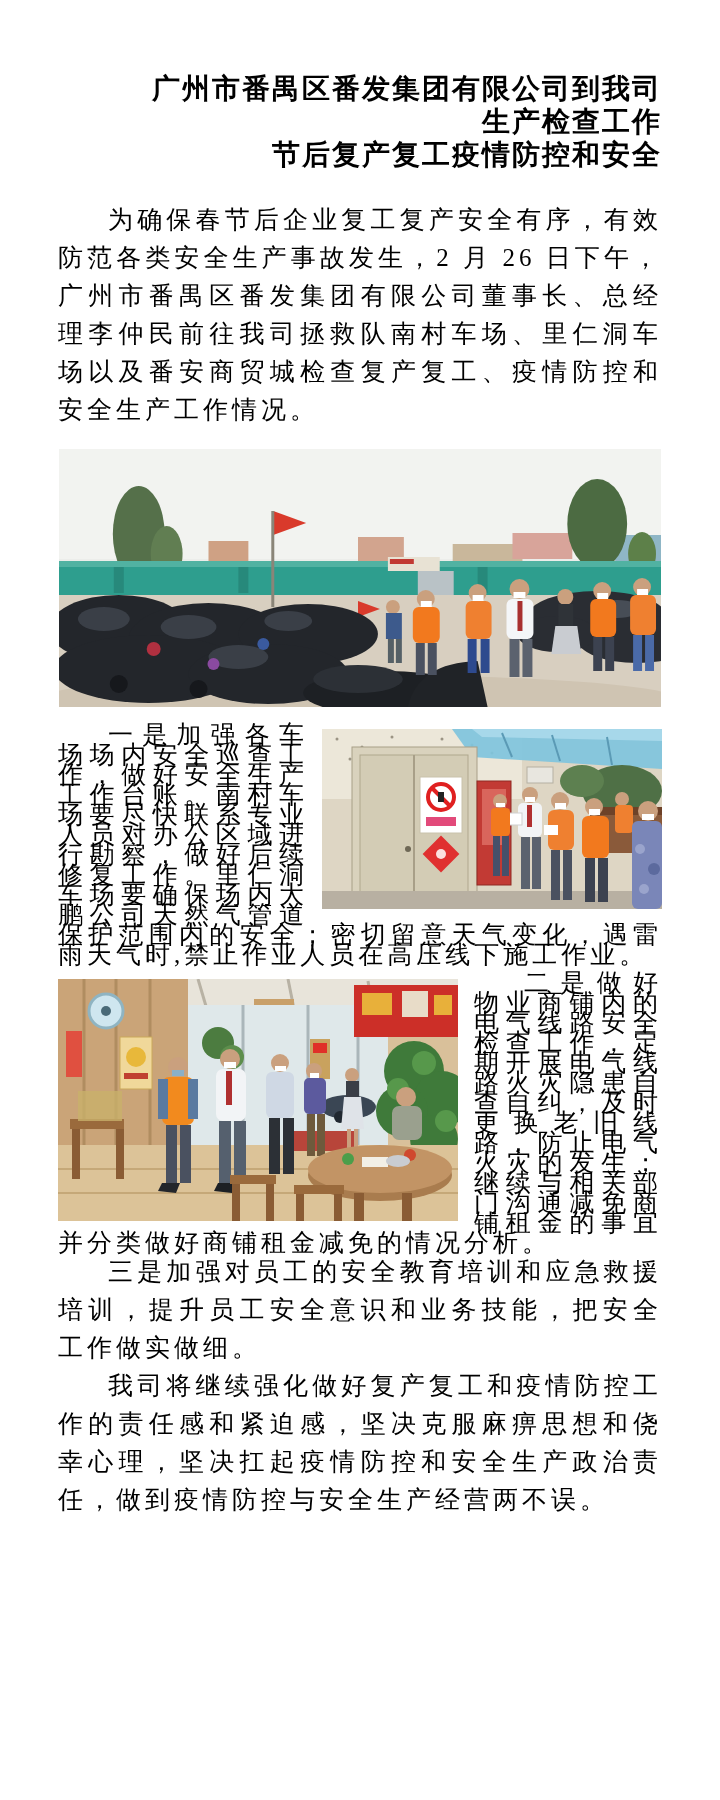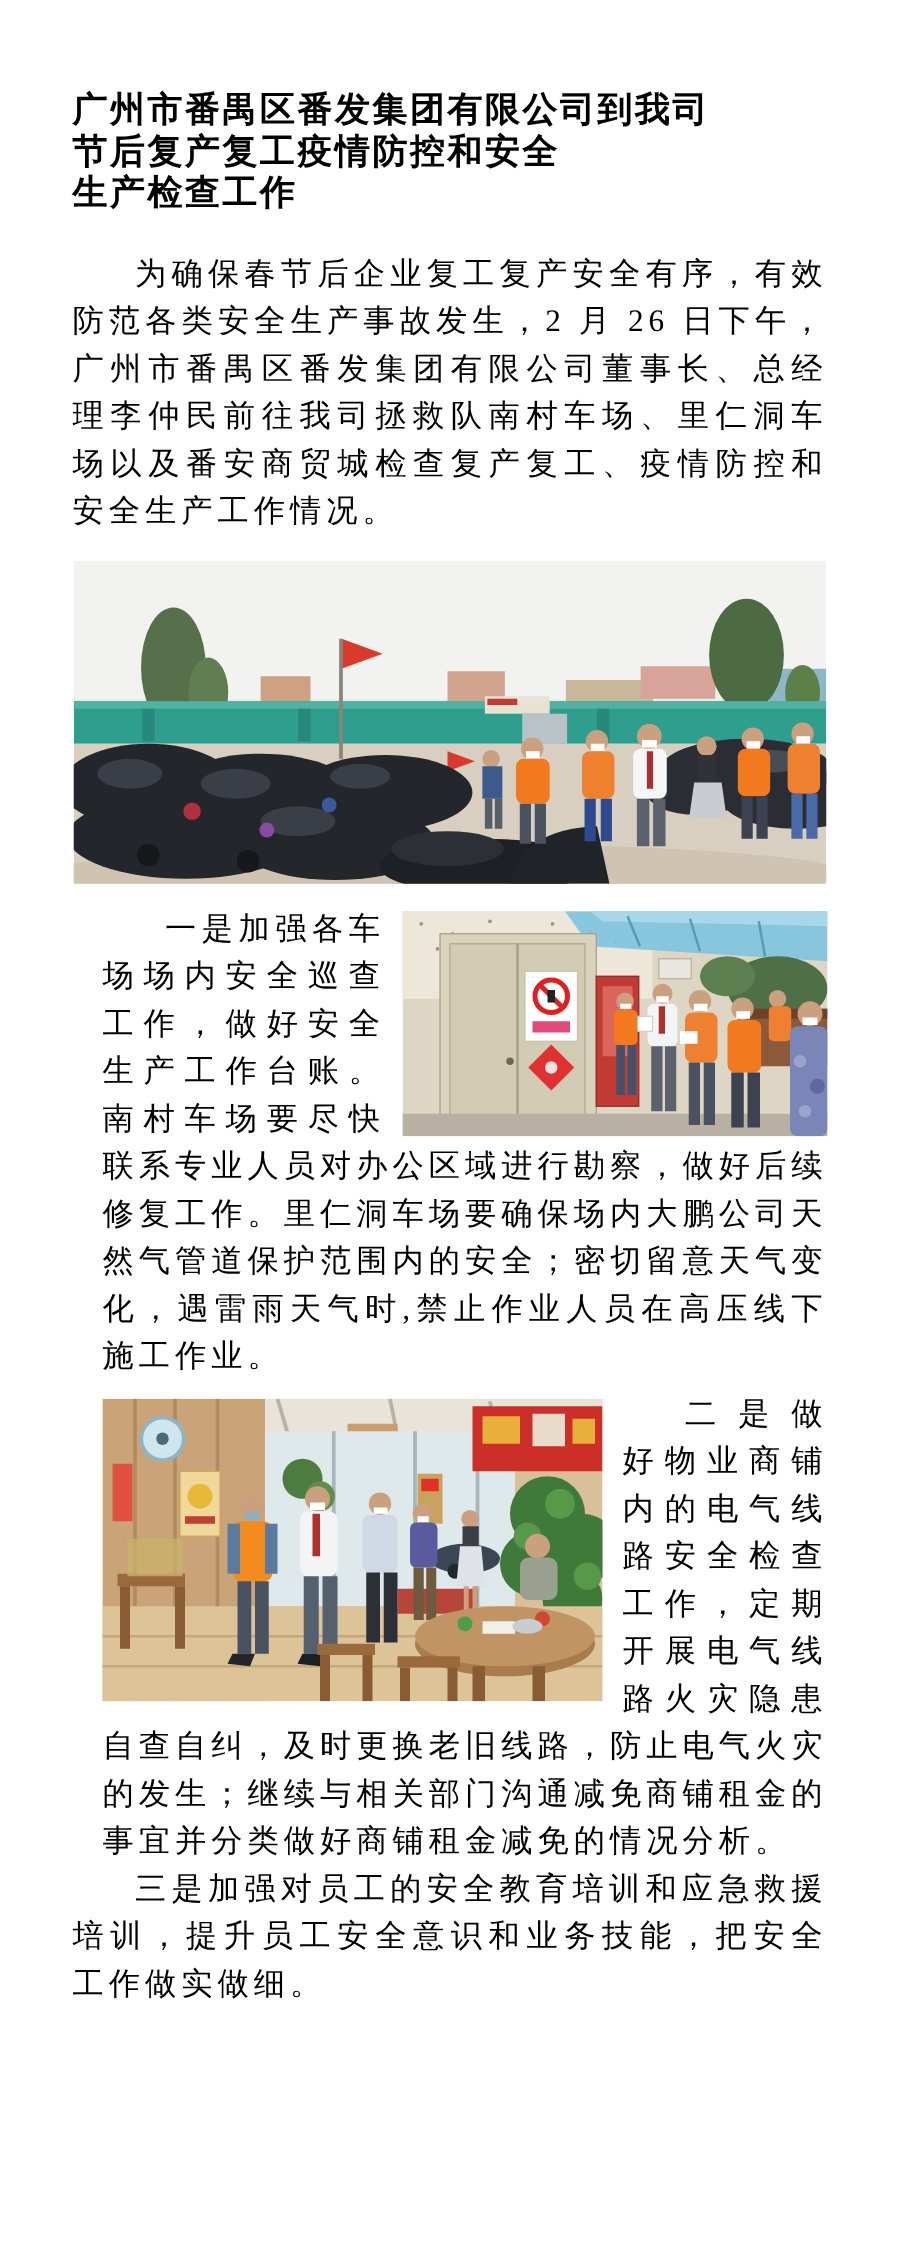--- a/index.html
+++ b/index.html
@@ -1,38 +1,38 @@
 <!DOCTYPE html>
 <html><head>
 <meta charset="utf-8">
 <style>
   html,body{margin:0;padding:0;background:#ffffff;}
   body{width:720px;min-height:1800px;font-family:"Liberation Serif","DejaVu Serif",serif;color:#000;}
   .page{width:604px;margin:0 auto;padding:72px 0 90px 0;}
-  .title{font-weight:bold;font-size:28px;line-height:33px;text-align:left;letter-spacing:2px;margin:0 0 30px 0;}
+  .title{font-weight:bold;font-size:28px;line-height:33px;text-align:right;letter-spacing:2px;margin:0 0 30px 0;}
   .title .tline{display:block;}
   .para{font-size:25px;line-height:38px;letter-spacing:4px;text-align:justify;text-indent:2em;margin:0;}
-  .para-wrap{line-height:38px;margin-left:24px;}
+  .para-wrap{line-height:20px;}
   .para-wrap::after{content:"";display:block;clear:both;height:0;}
   figure{margin:0;padding:0;}
   .photo-full{width:602px;height:258px;margin:20px 0 18px 1px;}
   .photo-right{float:right;width:340px;height:180px;margin:4px 0 6px 14px;}
   .photo-left{float:left;width:400px;height:242px;margin:6px 16px 6px 0;}
   .mt8{margin-top:8px;}
   svg{display:block;width:100%;height:100%;}
 </style>
 </head>
 <body>
 
 <div class="page">
 
   <h1 class="title">
     <span class="tline">广州市番禺区番发集团有限公司到我司</span>
+    <span class="tline">生产检查工作</span>
     <span class="tline">节后复产复工疫情防控和安全</span>
-    <span class="tline">生产检查工作</span>
   </h1>
 
   <p class="para">
     <span>为确保春节后企业复工复产安全有序，有效防范各类安全生产事故发生，2 月 26 日下午，广州市番禺区番发集团有限公司董事长、总经理李仲民前往我司拯救队南村车场、里仁洞车场以及番安商贸城检查复产复工、疫情防控和安全生产工作情况。</span>
   </p>
 
   <figure class="photo-full">
     <svg viewBox="0 0 604 258" preserveAspectRatio="none">
       <rect x="0" y="0" width="604" height="258" fill="#ecedea"></rect>
       <rect x="0" y="0" width="604" height="110" fill="#f2f3f0"></rect>
@@ -359,14 +359,17 @@
           <rect x="276" y="215" width="8" height="27" fill="#8a5c34"></rect>
       </svg>
     </figure>
     <span>二是做好物业商铺内的电气线路安全检查工作，定期开展电气线路火灾隐患自查自纠，及时更换老旧线路，防止电气火灾的发生；继续与相关部门沟通减免商铺租金的事宜并分类做好商铺租金减免的情况分析。</span>
   </div>
 
   <p class="para">
     <span>三是加强对员工的安全教育培训和应急救援培训，提升员工安全意识和业务技能，把安全工作做实做细。</span>
   </p>
 
+  <p class="para">
+    <span>我司将继续强化做好复产复工和疫情防控工作的责任感和紧迫感，坚决克服麻痹思想和侥幸心理，坚决扛起疫情防控和安全生产政治责任，做到疫情防控与安全生产经营两不误。</span>
+  </p>
 
 </div>
 
 </body></html>

